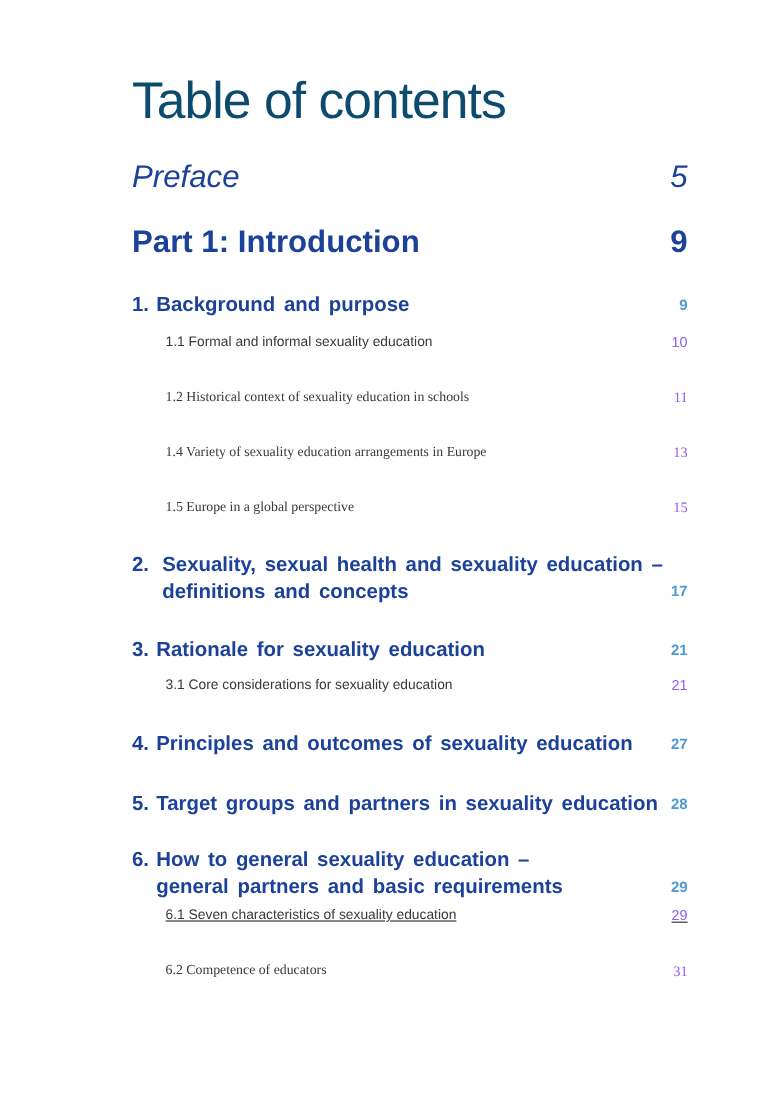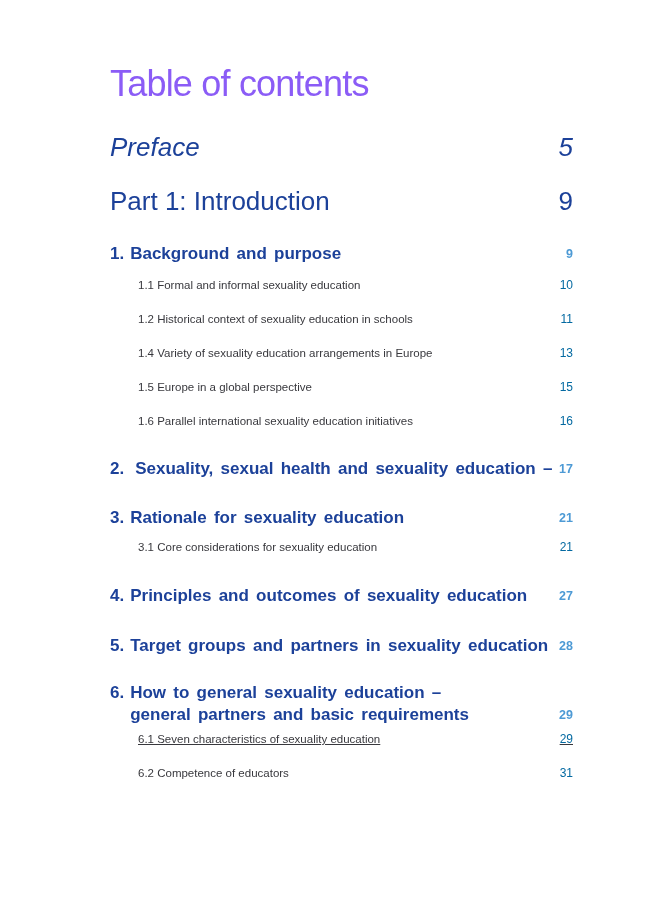--- a/index.html
+++ b/index.html
@@ -12,45 +12,45 @@
     position: relative;
     width: 650px;
     height: 919px;
     background: #ffffff;
     box-sizing: border-box;
     padding: 62px 77px 0 110px;
     overflow: hidden;
   }
   .title {
     margin: 0;
-    font-size: 36px;
+    font-size: 43px;
     font-weight: 400;
     letter-spacing: -0.8px;
     line-height: 44px;
-    color: #8b5cf6;
+    color: #0c4a6e;
   }
   .row {
     display: flex;
     justify-content: space-between;
     align-items: flex-end;
   }
   
   .row-big {
     font-size: 26px;
     line-height: 26px;
     color: #1c4199;
     font-weight: 400;
   }
   .row-big .pg {
     font-size: 26px;
     line-height: 26px;
     color: #1c4199;
   }
   .mt-preface { margin-top: 28px; font-style: italic; }
-  .mt-part    { margin-top: 28px; }
+  .mt-part    { margin-top: 28px; font-weight: bold; }
   
   .row-sec {
     color: #1c4199;
     font-weight: bold;
     font-size: 17px;
     line-height: 20px;
   }
   .row-sec .sec-lbl {
     display: grid;
     grid-template-columns: auto 1fr;
@@ -70,24 +70,24 @@
   
   .row-sub {
     font-size: 11.5px;
     line-height: 14px;
     color: #38383d;
     padding-left: 28px;
   }
   .row-sub .pg {
     font-size: 12px;
     line-height: 14px;
-    color: #0369a1;
+    color: #8b5cf6;
   }
   .mt-sec1 { margin-top: 30px; }
-  .mt-sub  { margin-top: 20px; }
+  .mt-sub  { margin-top: 32px; font-family: Liberation Serif, serif; }
   .mt-sub-first { margin-top: 14px; }
   .mt-sec2 { margin-top: 30px; }
   .mt-sec3 { margin-top: 28px; }
   .mt-sub3 { margin-top: 12px; }
   .mt-sec4 { margin-top: 32px; }
   .mt-sec5 { margin-top: 30px; }
   .mt-sec6 { margin-top: 26px; }
   .mt-sub6 { margin-top: 6px; text-decoration: underline; }
 </style>
 </head>
@@ -124,30 +124,27 @@
     <span class="pg">11</span>
   </div>
   <div class="row row-sub mt-sub">
     <span>1.4 Variety of sexuality education arrangements in Europe</span>
     <span class="pg">13</span>
   </div>
   <div class="row row-sub mt-sub">
     <span>1.5 Europe in a global perspective</span>
     <span class="pg">15</span>
   </div>
-  <div class="row row-sub mt-sub">
-    <span>1.6 Parallel international sexuality education initiatives</span>
-    <span class="pg">16</span>
-  </div>
 
   <div class="row row-sec two-line mt-sec2">
     <div class="sec-lbl gap-wide">
       <span>2.</span>
       <span>
         <span class="tl">Sexuality, sexual health and sexuality education –</span>
+        <span class="tl">definitions and concepts</span>
       </span>
     </div>
     <span class="pg">17</span>
   </div>
 
   <div class="row row-sec mt-sec3">
     <div class="sec-lbl">
       <span>3.</span>
       <span>Rationale for sexuality education</span>
     </div>

